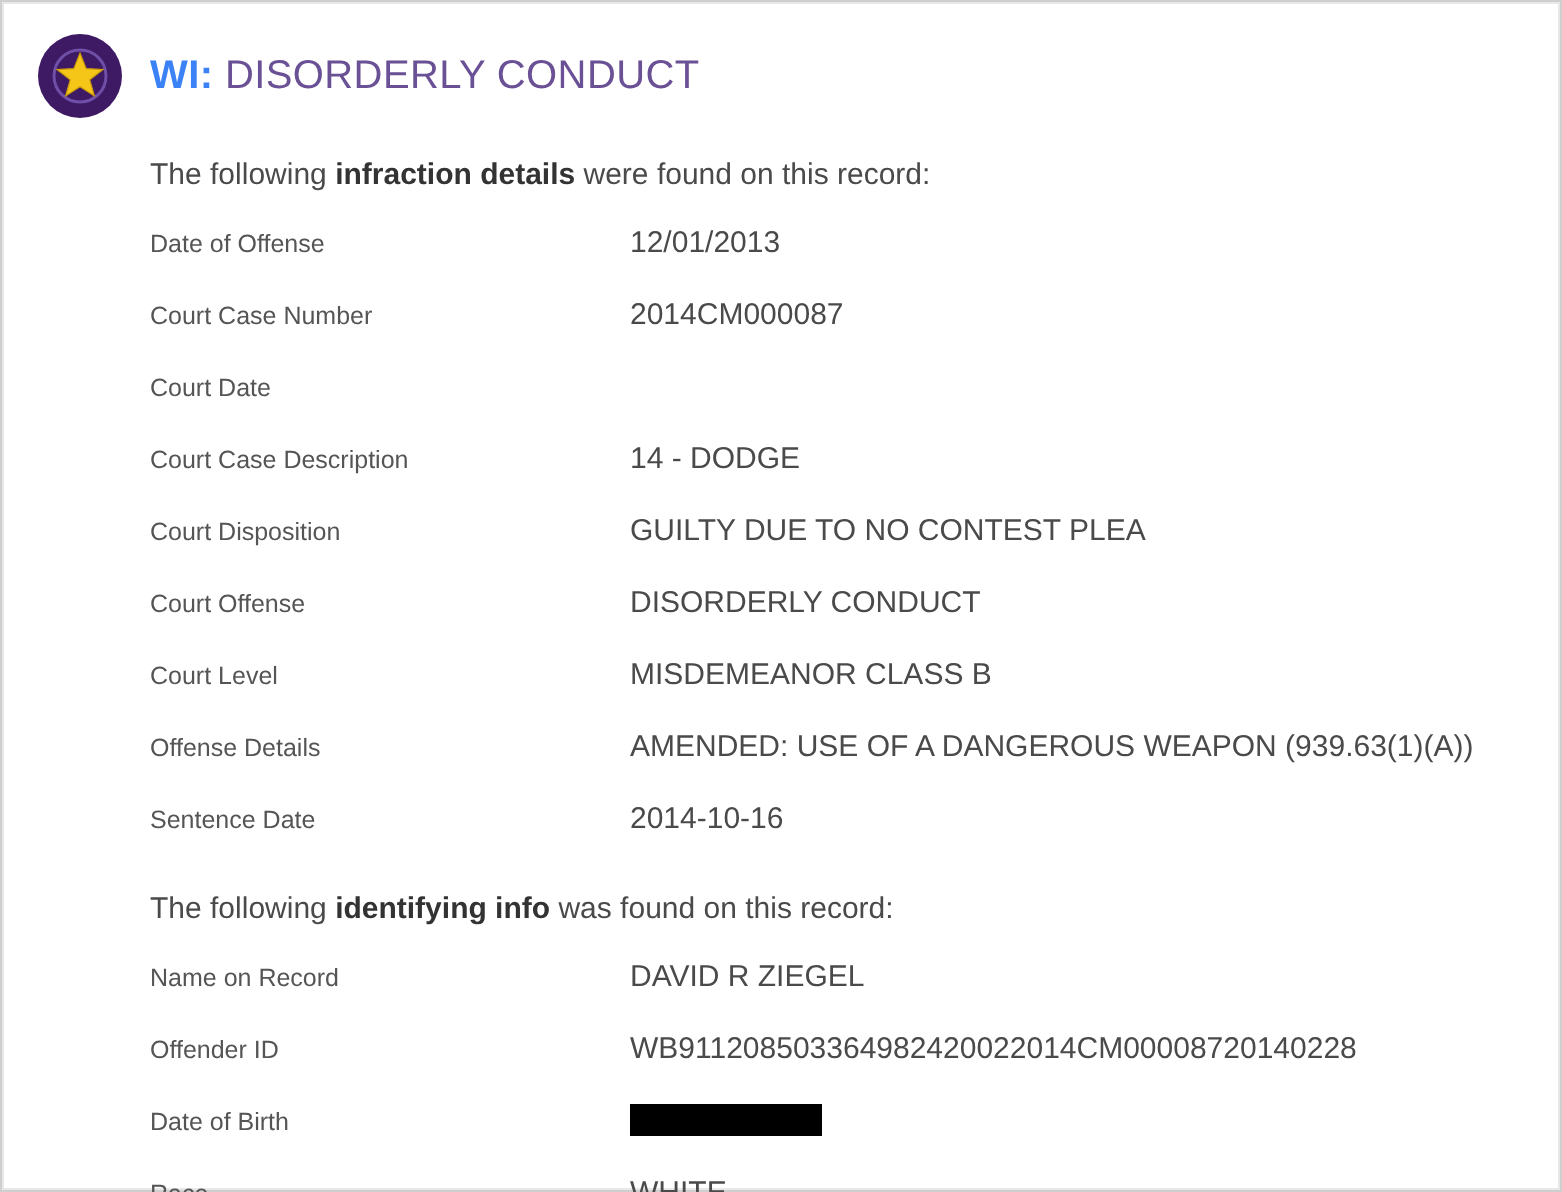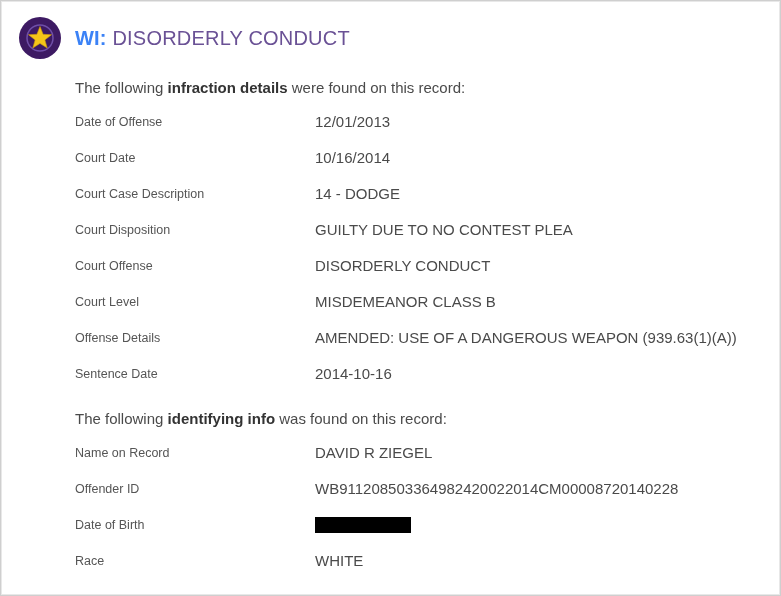--- a/index.html
+++ b/index.html
@@ -119,22 +119,25 @@
   <div class="section-intro">
     <span>The following </span><b>infraction details</b><span> were found on this record:</span>
   </div>
 
   <div class="fields">
     <div class="field-row">
       <div class="field-label">Date of Offense</div>
       <div class="field-value">12/01/2013</div>
     </div>
     <div class="field-row">
+      <div class="field-label">Court Case Number</div>
+      <div class="field-value">2014CM000087</div>
+    </div>
+    <div class="field-row">
       <div class="field-label">Court Date</div>
-      <div class="field-value">10/16/2014</div>
     </div>
     <div class="field-row">
       <div class="field-label">Court Case Description</div>
       <div class="field-value">14 - DODGE</div>
     </div>
     <div class="field-row">
       <div class="field-label">Court Disposition</div>
       <div class="field-value">GUILTY DUE TO NO CONTEST PLEA</div>
     </div>
     <div class="field-row">

